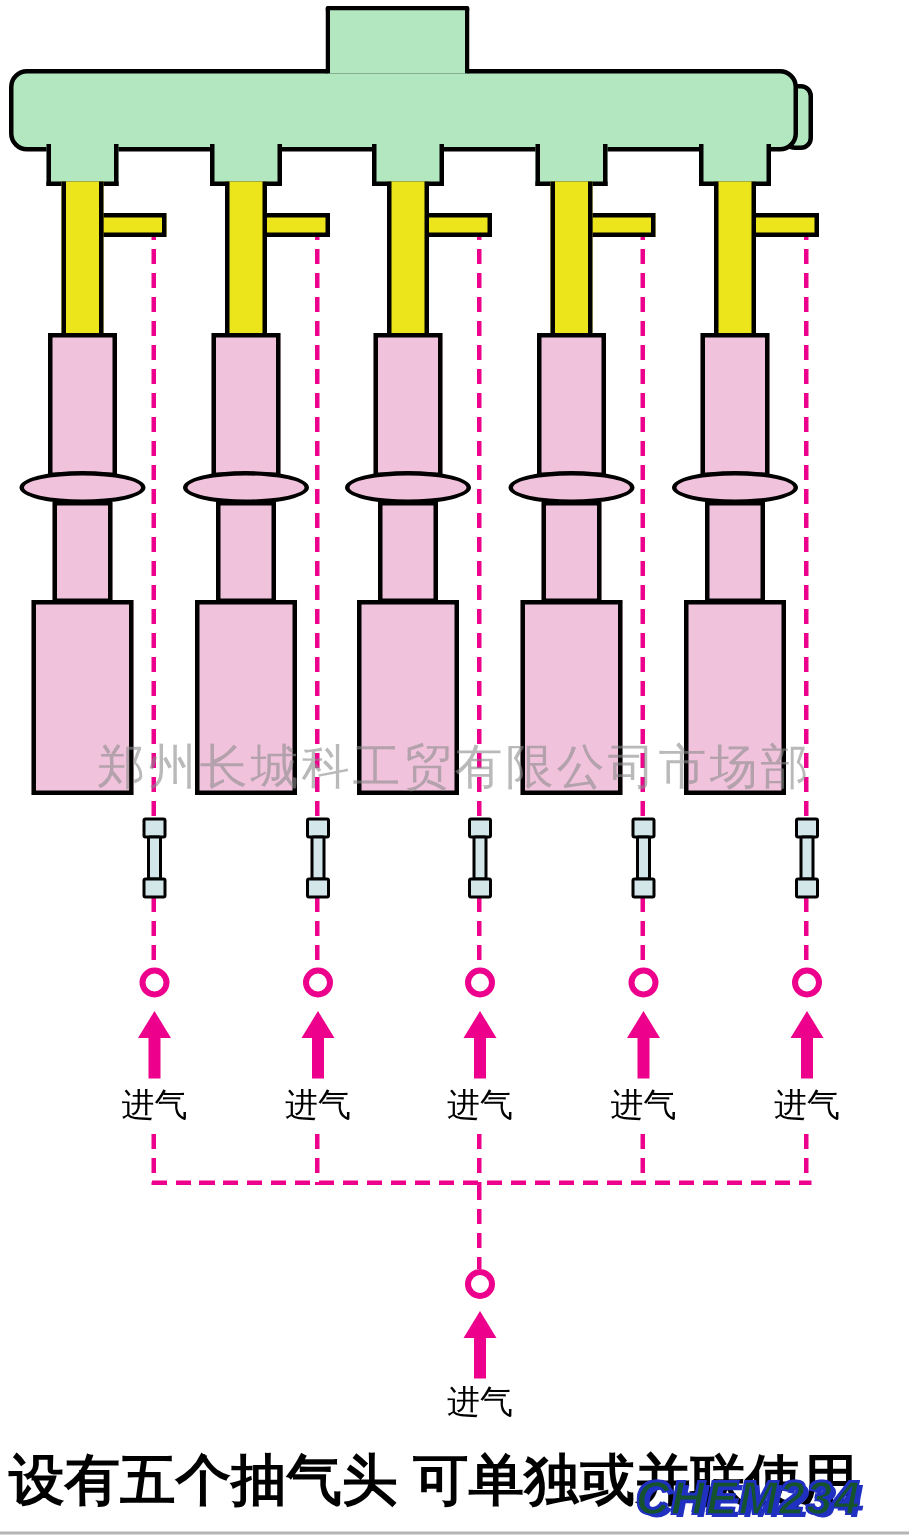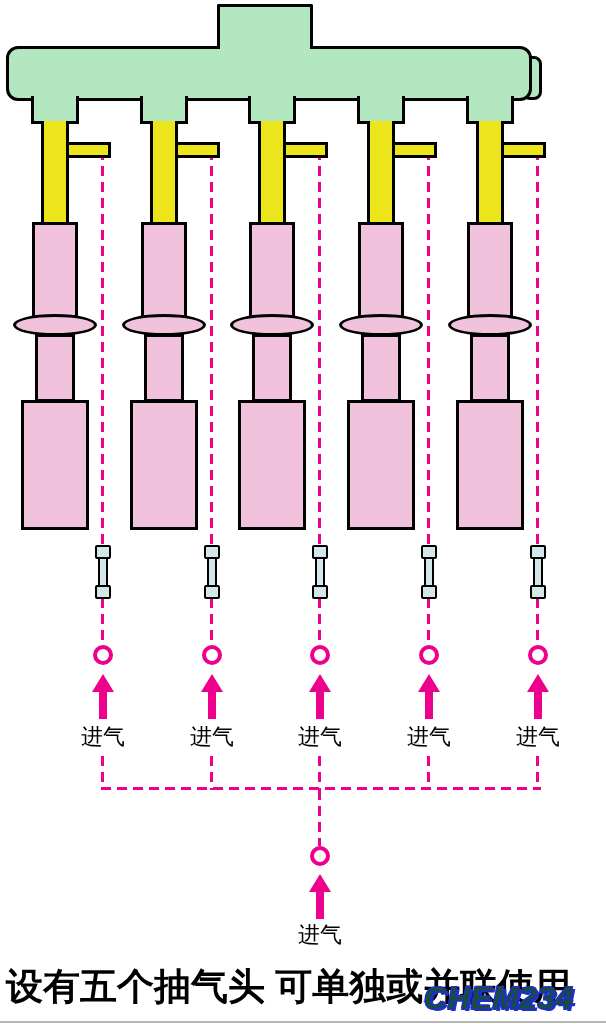--- a/index.html
+++ b/index.html
@@ -120,20 +120,21 @@
     <div class="abs valve" style="left:100px; top:545px; width:16px; height:14px;"></div>
     <div class="abs valve" style="left:103px; top:557px; width:10px; height:30px;"></div>
     <div class="abs valve" style="left:100px; top:585px; width:16px; height:14px;"></div>
     <div class="abs circle" style="left:98px; top:645px;"></div>
     <div class="abs tri-up" style="left:97px; top:674px;"></div>
     <div class="abs stem" style="left:104px; top:691px; height:28px;"></div>
     <div class="abs intake-label" style="left:78px; top:722px;">进气</div>
     <div class="abs vdash" style="left:106px; top:756px; height:34px;"></div>
   </div>
 
+  <div class="abs supplier-mark" style="left:0; top:490px;">郑州长城科工贸有限公司市场部</div>
 
   <div class="abs hdash" style="left:101px; top:787px; width:440px;"></div>
   <div class="abs vdash" style="left:318px; top:790px; height:56px;"></div>
   <div class="abs circle" style="left:310px; top:846px;"></div>
   <div class="abs tri-up" style="left:309px; top:874px;"></div>
   <div class="abs stem" style="left:316px; top:891px; height:28px;"></div>
   <div class="abs intake-label" style="left:290px; top:920px;">进气</div>
 
   <div class="abs caption" style="left:6px; top:962px;">设有五个抽气头 可单独或并联使用</div>
   <div class="abs brand" style="left:424px; top:981px;">CHEM234</div>

